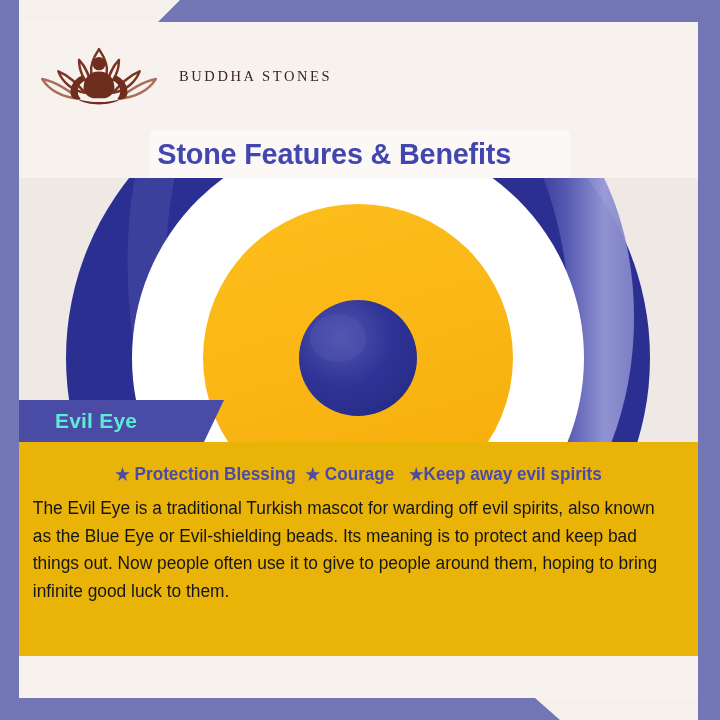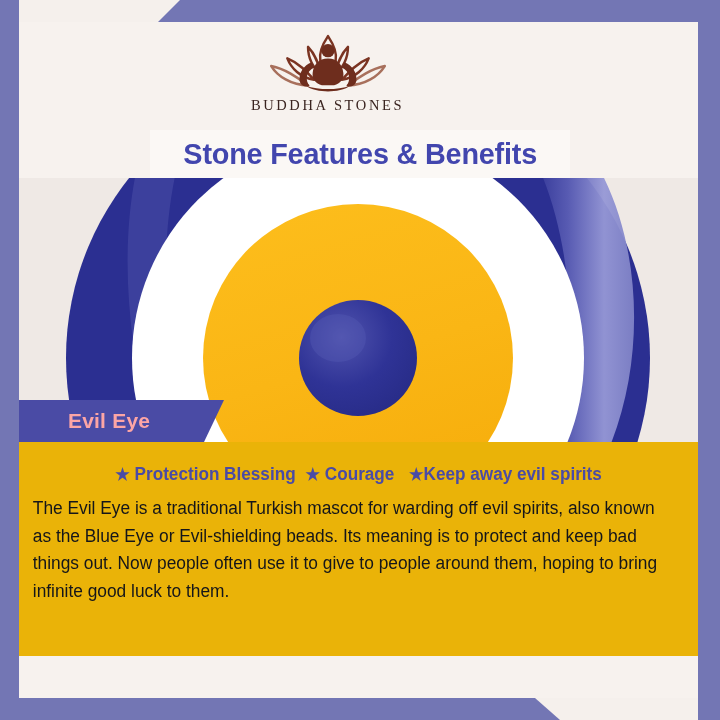--- a/index.html
+++ b/index.html
@@ -50,21 +50,21 @@
     background: #f7f2ee;
   }
 
   
   .header {
     position: absolute;
     left: 19px; top: 22px;
     width: 617px;
     height: 100px;
     display: flex;
-    flex-direction: column;
+    flex-direction: row;
     align-items: center;
     justify-content: flex-start;
     padding-top: 8px;
     box-sizing: border-box;
   }
   .logo-mark {
     width: 160px;
     height: 66px;
     display: block;
   }
@@ -78,21 +78,20 @@
   }
 
   
   .title-card {
     position: absolute;
     left: 150px; top: 130px;
     width: 420px; height: 48px;
     background: #fbf8f5;
     display: flex;
     align-items: center;
-    justify-content: center;
   }
   .title-text {
     font-size: 30px;
     font-weight: 700;
     color: #4246ae;
     letter-spacing: -0.2px;
     transform: scaleX(0.96);
     white-space: nowrap;
   }
 
@@ -109,22 +108,22 @@
   .eye-tag {
     position: absolute;
     left: 19px; top: 400px;
     width: 205px; height: 42px;
     background: #4a4ba5;
     clip-path: polygon(0 0, 205px 0, 185px 42px, 0 42px);
     display: flex;
     align-items: center;
   }
   .eye-tag-label {
-    margin-left: 49px;
-    color: #fca5a5;
+    margin-left: 36px;
+    color: #5eead4;
     font-size: 21px;
     font-weight: 700;
     letter-spacing: 0.2px;
   }
 
   
   .content {
     position: absolute;
     left: 19px; top: 442px;
     width: 679px; height: 214px;

